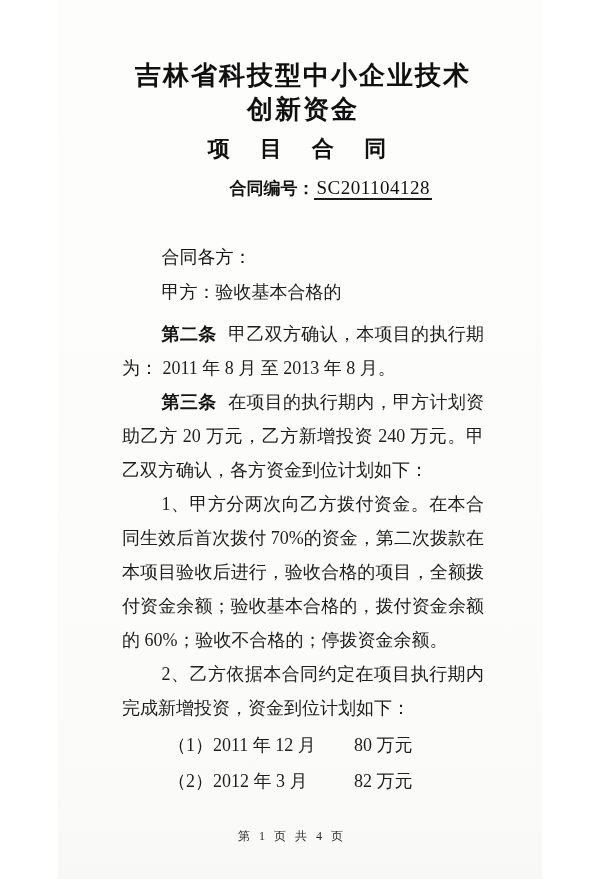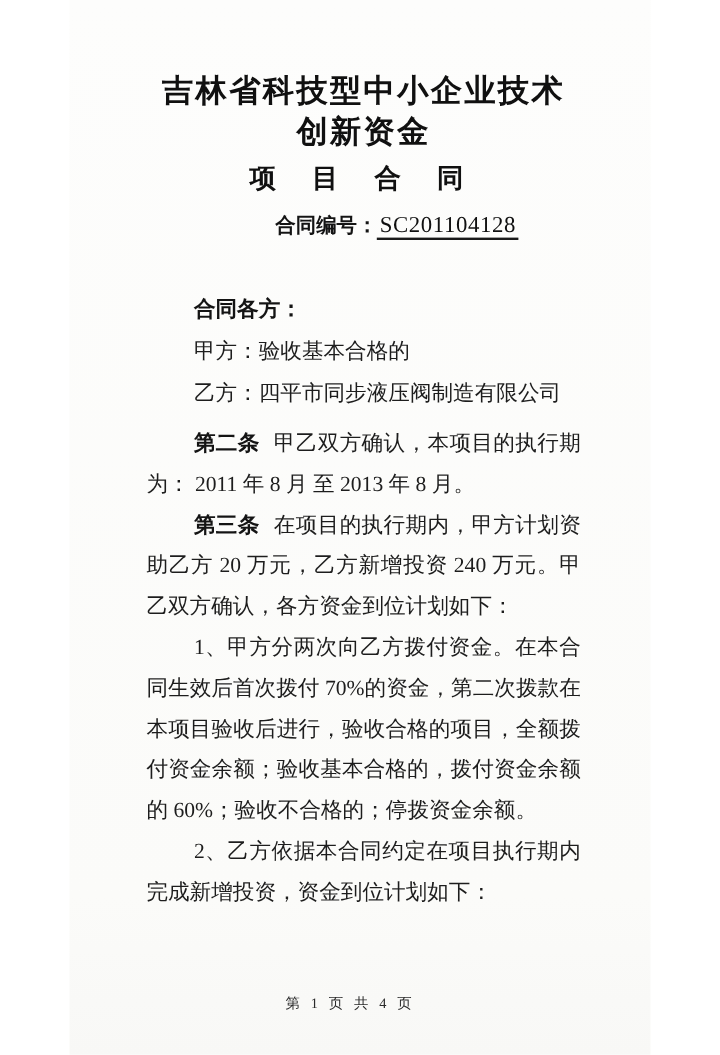--- a/index.html
+++ b/index.html
@@ -63,21 +63,21 @@
     font-size: 18px;
     line-height: 34px;
     text-align: justify;
     color: #1d1d1d;
   }
   .parties p {
     text-indent: 2.2em;
     line-height: 35px;
   }
   .parties .heading {
-    font-weight: 700;
+    font-weight: 400;
     color: #141414;
   }
   .articles { margin-top: 7px; }
   .para {
     text-indent: 2.2em;
     text-align: justify;
   }
   .para .lead {
     font-weight: 700;
     color: #141414;
@@ -120,36 +120,45 @@
       <div class="contract-no">
         <span class="label">合同编号：</span><span class="value">SC201104128</span>
       </div>
     </header>
 
     <main class="body-text">
 
       <section class="parties">
         <p class="heading">合同各方：</p>
         <p>甲方：验收基本合格的</p>
-        <p>乙方：四平市同步液压阀制造有限公司</p>
       </section>
 
       <section class="articles">
         <p class="para">
           <span class="lead">第二条</span><span>甲乙双方确认，本项目的执行期为： 2011 年 8 月 至 2013 年 8 月。</span>
         </p>
         <p class="para">
           <span class="lead">第三条</span><span>在项目的执行期内，甲方计划资助乙方 20 万元，乙方新增投资 240 万元。甲乙双方确认，各方资金到位计划如下：</span>
         </p>
         <p class="para">
           <span>1、甲方分两次向乙方拨付资金。在本合同生效后首次拨付 70%的资金，第二次拨款在本项目验收后进行，验收合格的项目，全额拨付资金余额；验收基本合格的，拨付资金余额的 60%；验收不合格的；停拨资金余额。</span>
         </p>
         <p class="para">
           <span>2、乙方依据本合同约定在项目执行期内完成新增投资，资金到位计划如下：</span>
         </p>
       </section>
 
+      <section class="schedule">
+        <div class="schedule-row">
+          <span class="date">（1）2011 年 12 月</span>
+          <span class="amount">80 万元</span>
+        </div>
+        <div class="schedule-row">
+          <span class="date">（2）2012 年 3 月</span>
+          <span class="amount">82  万元</span>
+        </div>
+      </section>
 
     </main>
   </div>
 
   <footer class="page-footer">第 1 页 共 4 页</footer>
 </div>
 
 </body></html>

